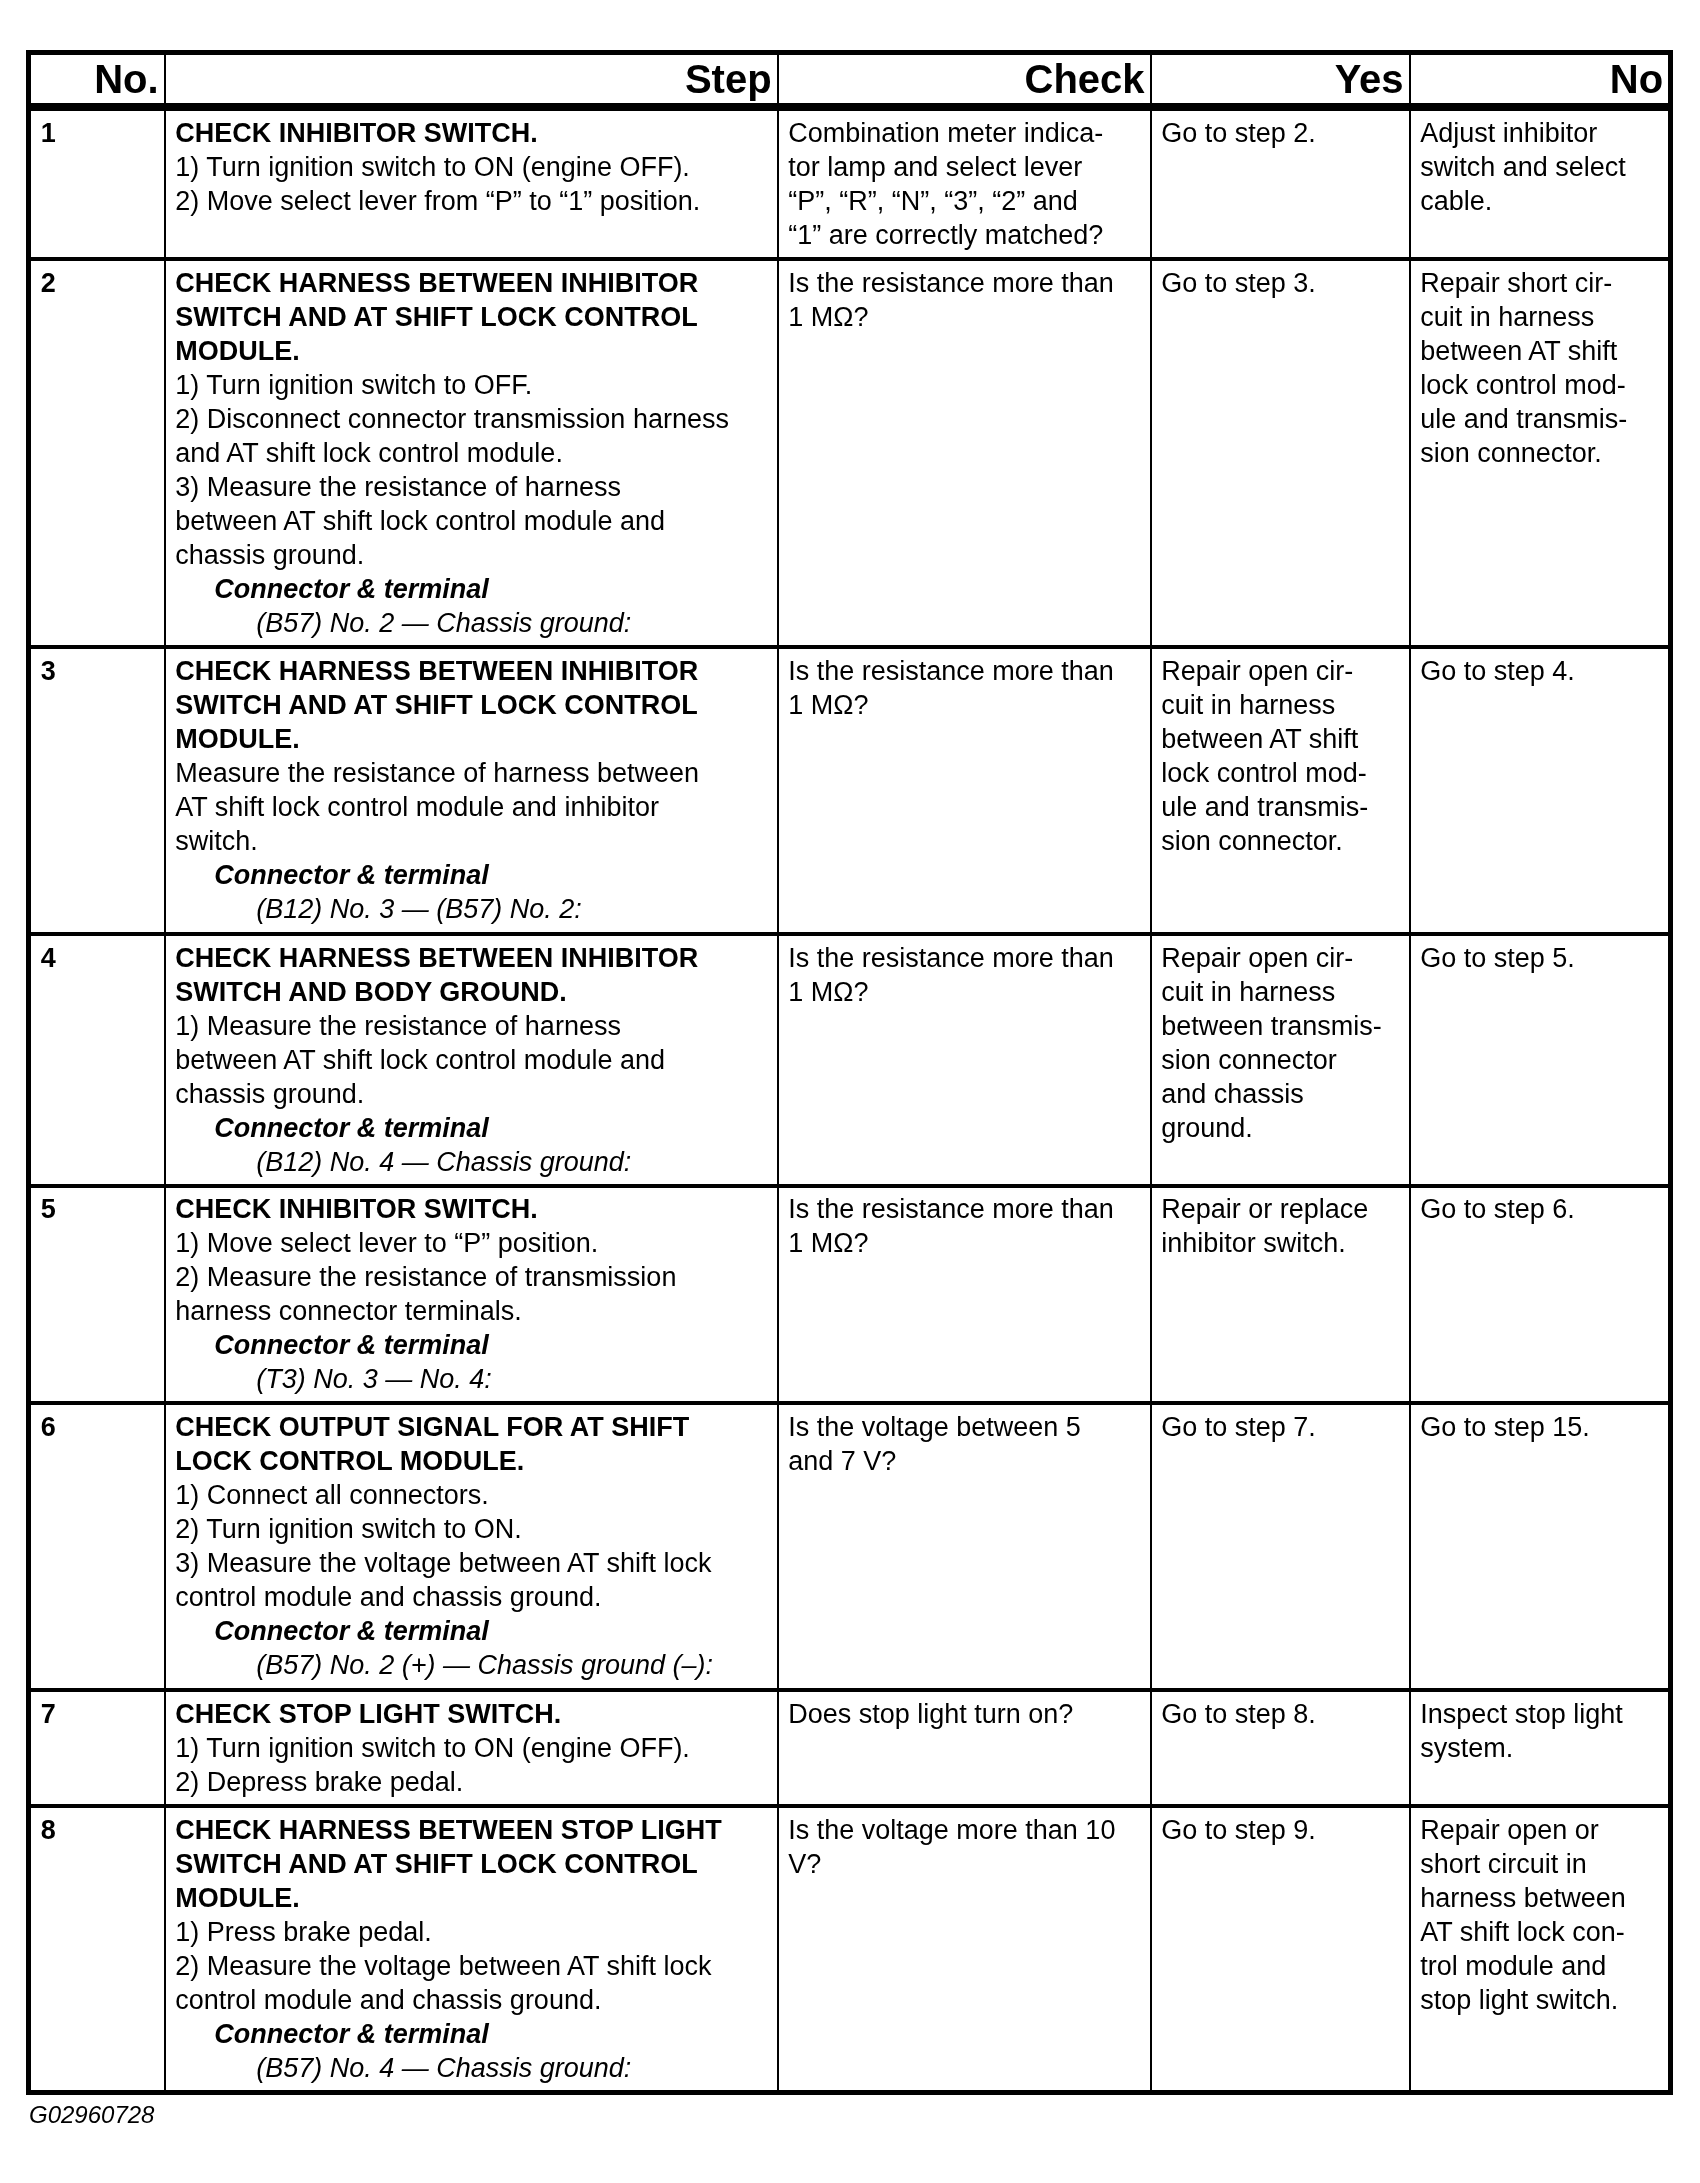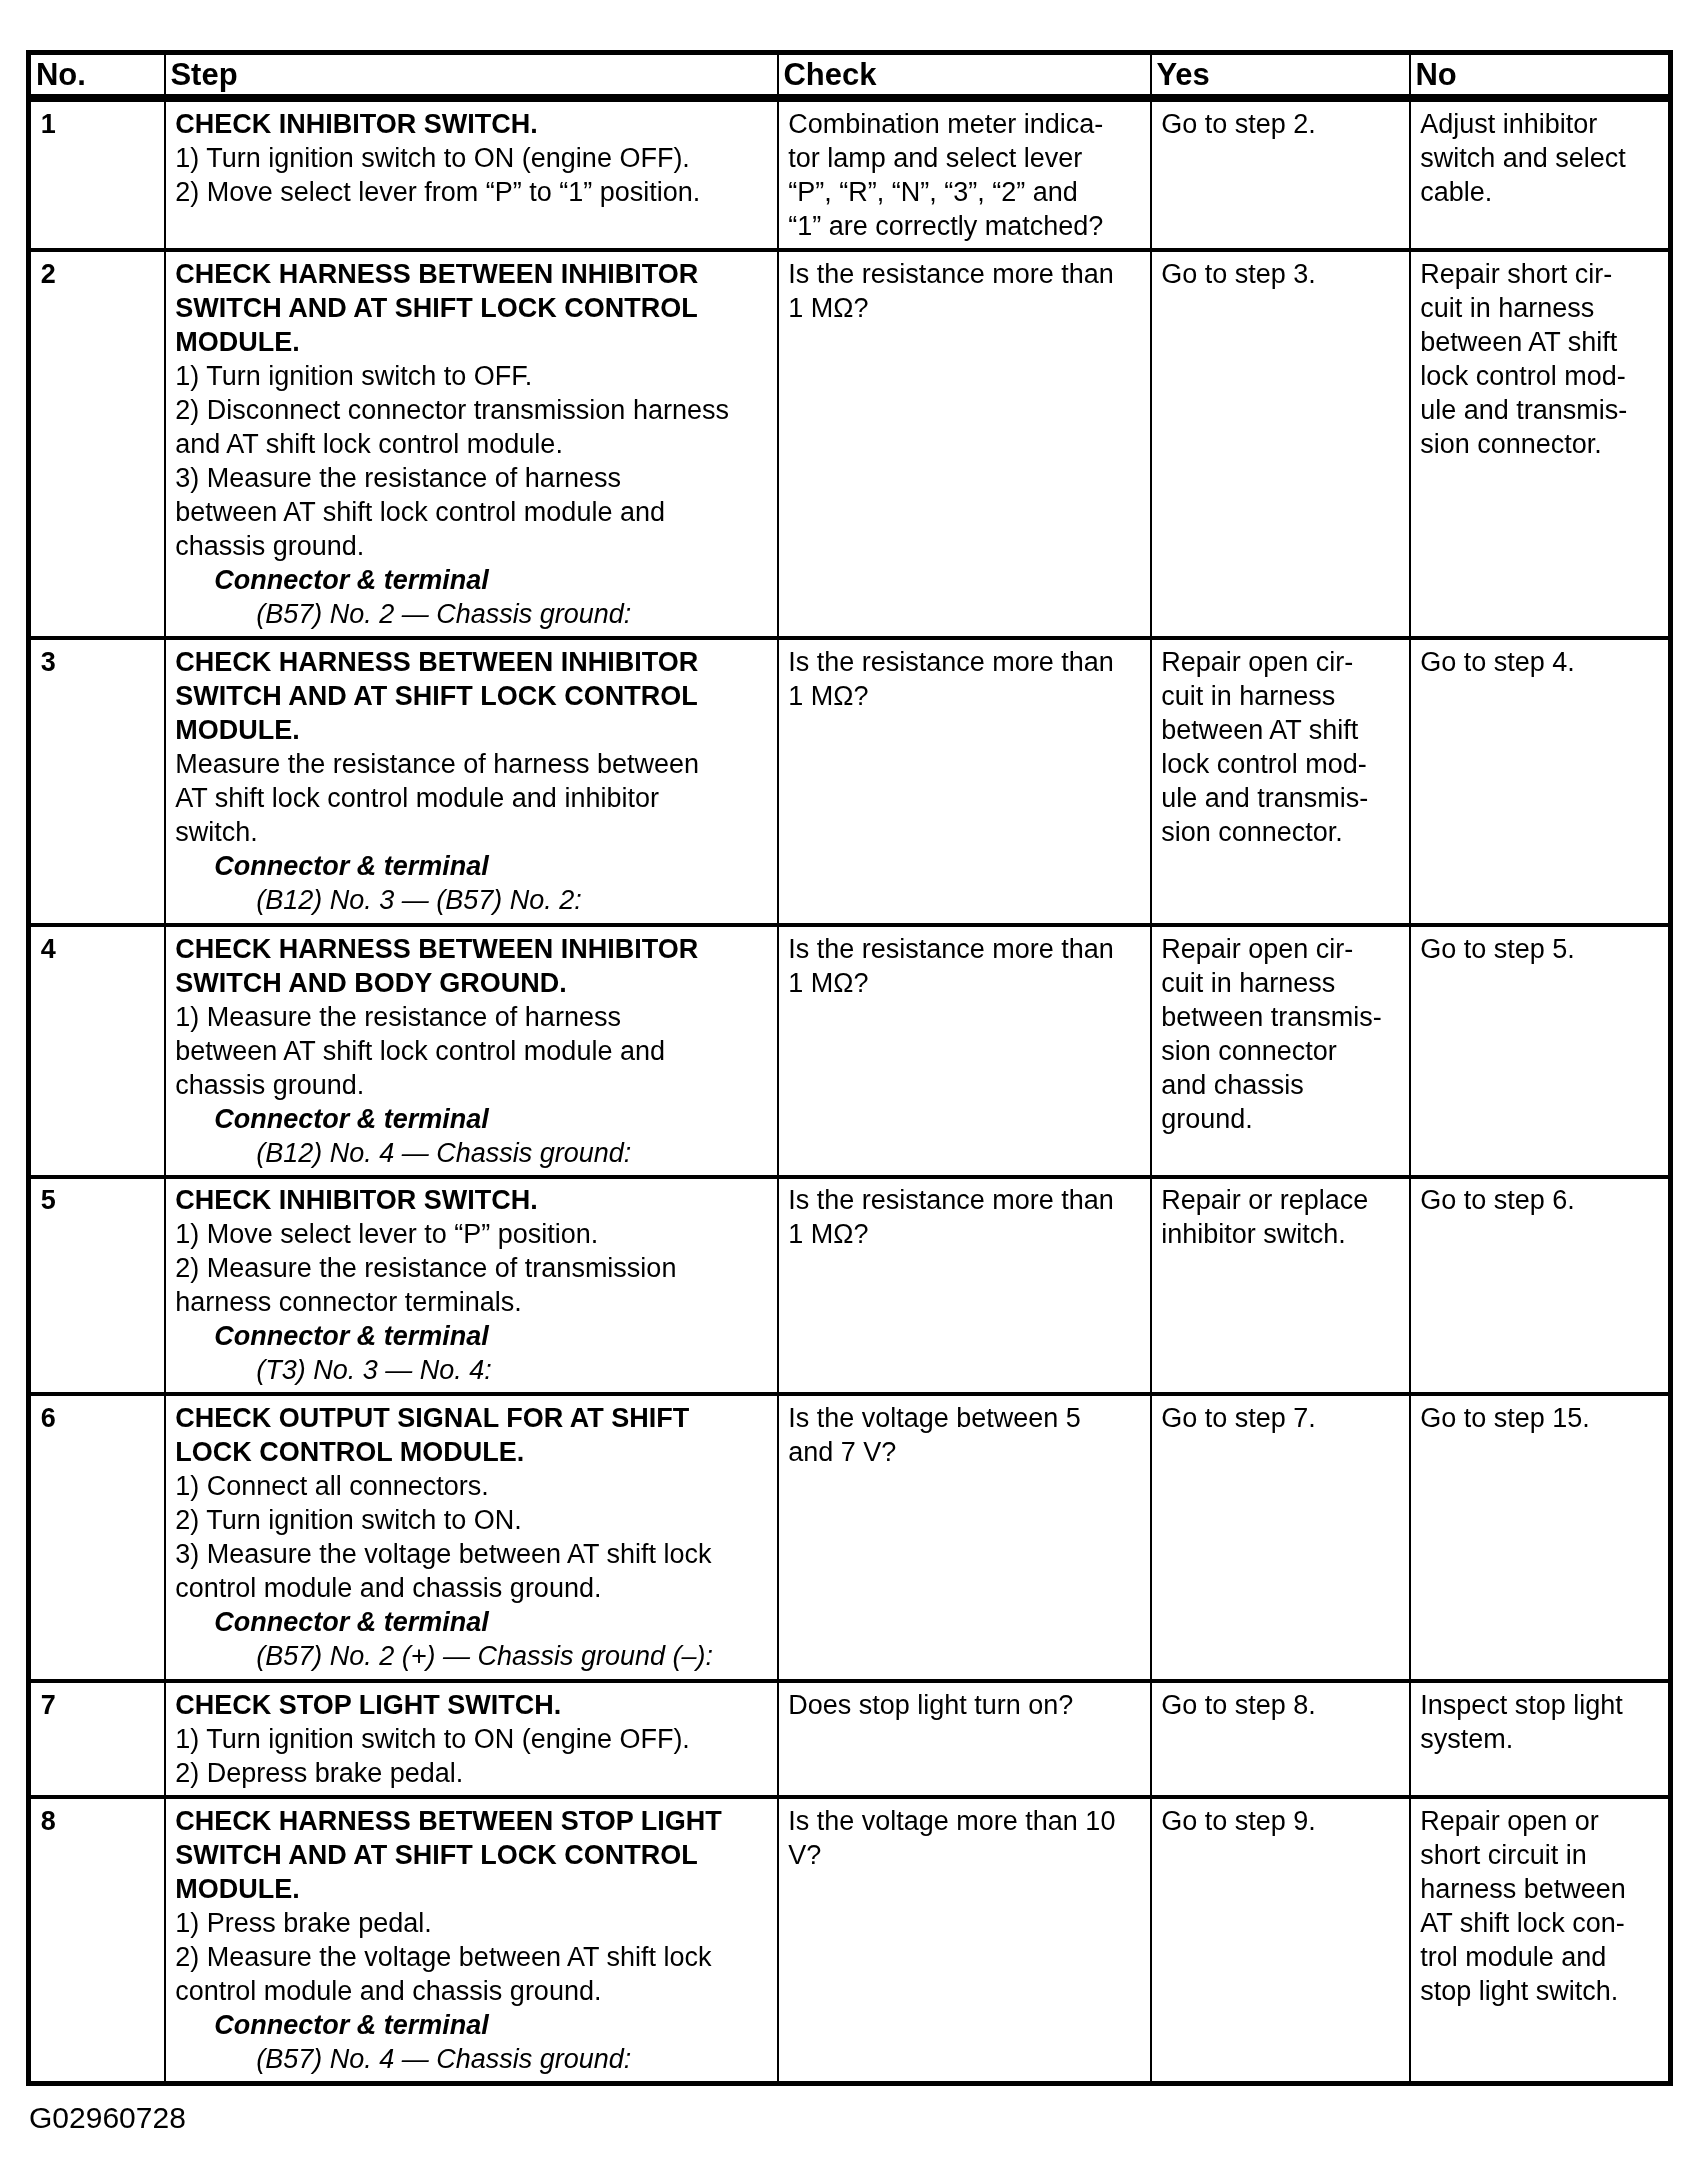--- a/index.html
+++ b/index.html
@@ -29,23 +29,23 @@
   .doc-table td {
     border-left: 2.4px solid #000000;
     border-right: 2.4px solid #000000;
     border-top: 4px solid #000000;
     border-bottom: 4px solid #000000;
     box-sizing: border-box;
     overflow: hidden;
   }
   .doc-table thead th {
     height: 42px;
-    font-size: 31px;
-    font-weight: 700;
-    text-align: left;
+    font-size: 40px;
+    font-weight: 700;
+    text-align: right;
     vertical-align: middle;
     border-bottom: 8px solid #000000;
     padding: 1.6px 4.9px;
   }
   .doc-table td {
     vertical-align: top;
     font-size: 27px;
     line-height: 34px;
     padding: 4.9px 9.7px;
   }
@@ -79,23 +79,24 @@
   tr.r3 > td { height: 287px; }
   tr.r4 > td { height: 250px; }
   tr.r5 > td { height: 214px; }
   tr.r6 > td { height: 287px; }
   tr.r7 > td { height: 104px; }
   tr.r8 > td { height: 284px; }
   .figure-id {
     position: absolute;
     left: 29px;
     top: 2101px;
-    font-size: 30px;
+    font-size: 24px;
     font-weight: 400;
     letter-spacing: 0px;
+    font-style: italic;
   }
 </style>
 </head>
 <body>
 
 <table class="doc-table">
   <colgroup>
     <col style="width:136px">
     <col style="width:613px">
     <col style="width:373px">

